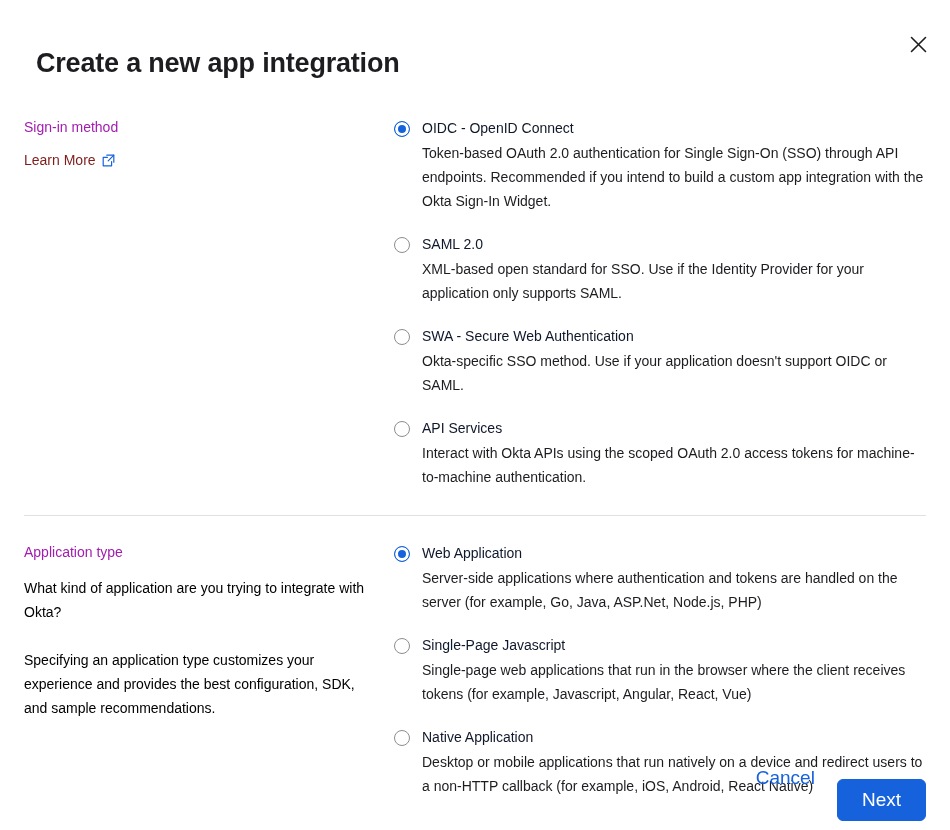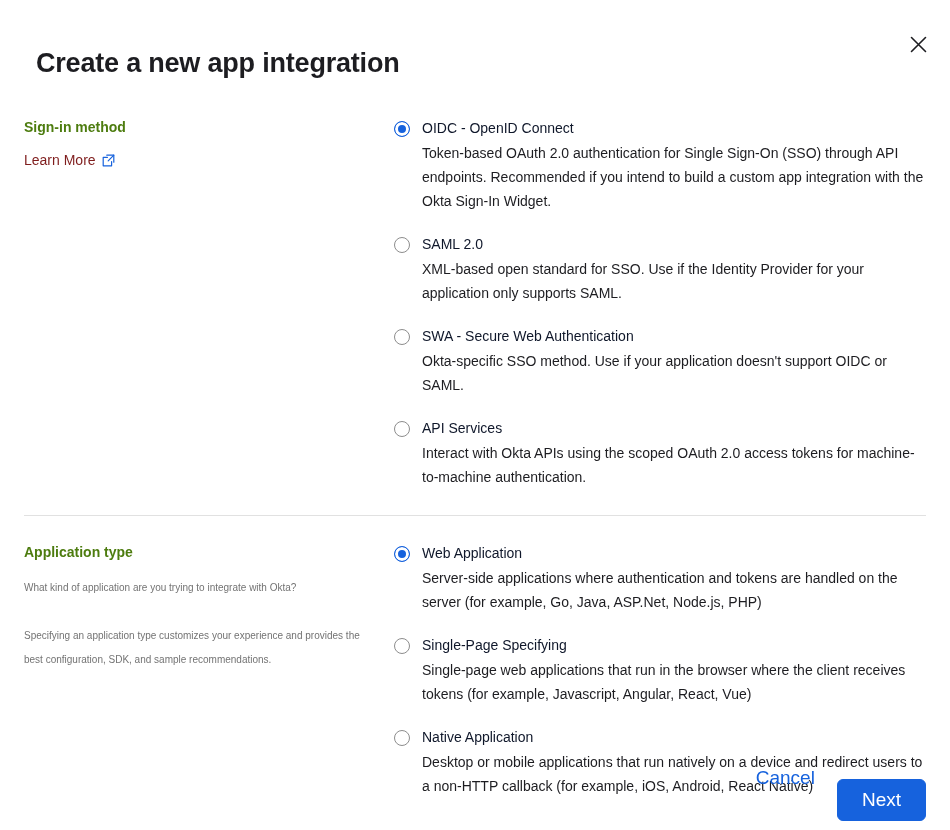--- a/index.html
+++ b/index.html
@@ -57,41 +57,41 @@
     padding-top: 26px;
   }
   .section-left {
     width: 370px;
     flex: 0 0 370px;
     padding-right: 20px;
     box-sizing: border-box;
   }
   .section-label {
     font-size: 14px;
-    font-weight: bold;
-    color: #4d7c0f;
+    font-weight: normal;
+    color: #a21caf;
     margin: 0 0 14px 0;
     line-height: 20px;
   }
   .learn-more {
     font-size: 14px;
     color: #7f1d1d;
     text-decoration: none;
     display: inline-flex;
     align-items: center;
     gap: 6px;
     font-weight: normal;
     cursor: pointer;
   }
   .learn-more svg { display: block; }
 
   .helper-text {
-    font-size: 10px;
+    font-size: 14px;
     line-height: 24px;
-    color: #737373;
+    color: #000000;
     margin: 0 0 24px 0;
     max-width: 345px;
   }
   .helper-text:last-child { margin-bottom: 0; }
 
   .section-right {
     flex: 1 1 auto;
     padding-top: 0;
   }
 
@@ -250,21 +250,21 @@
         <span class="radio checked"></span>
         <div class="option-body">
           <div class="option-title">Web Application</div>
           <div class="option-desc">Server-side applications where authentication and tokens are handled on the server (for example, Go, Java, ASP.Net, Node.js, PHP)</div>
         </div>
       </div>
 
       <div class="option">
         <span class="radio"></span>
         <div class="option-body">
-          <div class="option-title">Single-Page Specifying</div>
+          <div class="option-title">Single-Page Javascript</div>
           <div class="option-desc">Single-page web applications that run in the browser where the client receives tokens (for example, Javascript, Angular, React, Vue)</div>
         </div>
       </div>
 
       <div class="option">
         <span class="radio"></span>
         <div class="option-body">
           <div class="option-title">Native Application</div>
           <div class="option-desc">Desktop or mobile applications that run natively on a device and redirect users to a non-HTTP callback (for example, iOS, Android, React Native)</div>
         </div>

